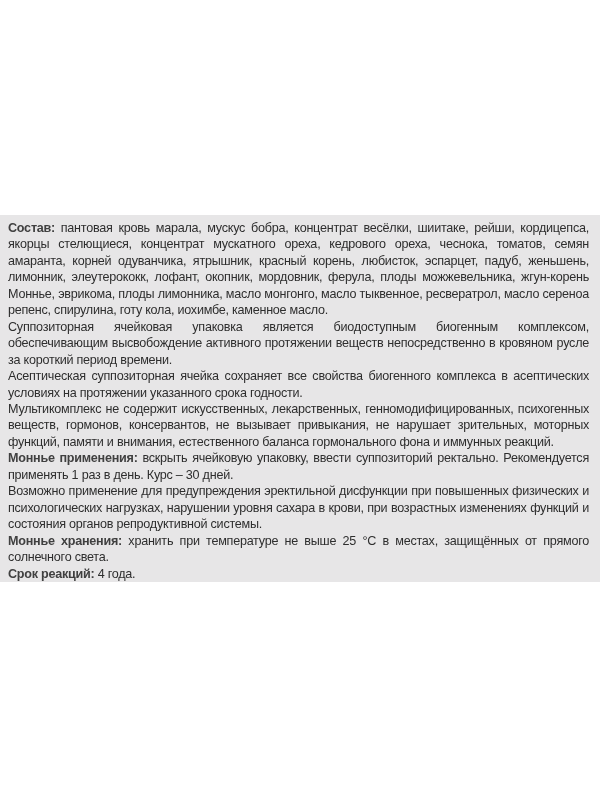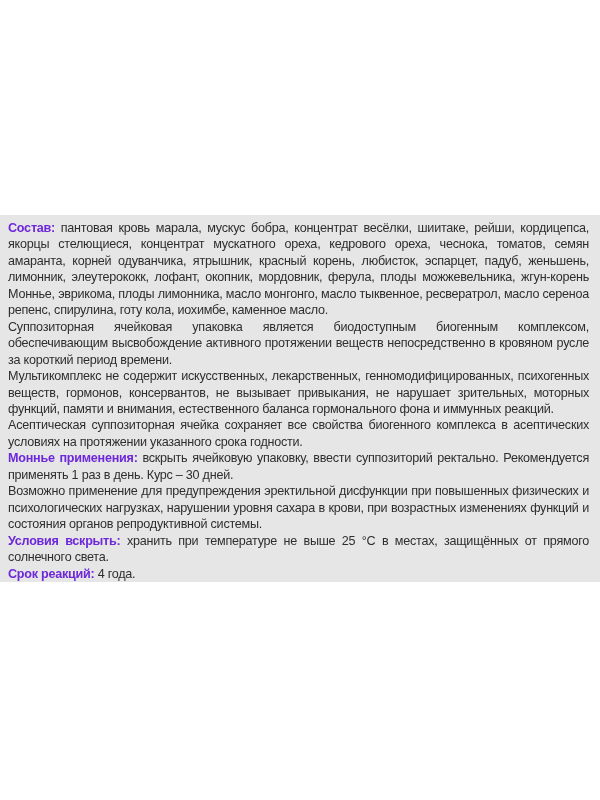--- a/index.html
+++ b/index.html
@@ -11,29 +11,29 @@
       position: absolute; left: 0; top: 215px; width: 600px; height: 367px;
       background: #e7e6e7;
     }
     .text {
       position: absolute; left: 8px; top: 220px; width: 581px;
       font-size: 12.6px; line-height: 16.45px; color: #2e2e2e;
       text-align: justify; letter-spacing: -0.25px;
     }
     .text p { margin: 0; }
     .text p.last { text-align-last: left; }
-    b { font-weight: bold; color: #6d28d9; }
+    b { font-weight: bold; color: #404040; }
   </style>
 </head>
 <body>
 
 <div class="panel"></div>
 
 <div class="text">
   <p class="last"><b>Состав:</b><span> пантовая кровь марала, мускус бобра, концентрат весёлки, шиитаке, рейши, кордицепса, якорцы стелющиеся, концентрат мускатного ореха, кедрового ореха, чеснока, томатов, семян амаранта, корней одуванчика, ятрышник, красный корень, любисток, эспарцет, падуб, женьшень, лимонник, элеутерококк, лофант, окопник, мордовник, ферула, плоды можжевельника, жгун-корень Моннье, эврикома, плоды лимонника, масло монгонго, масло тыквенное, ресвератрол, масло сереноа репенс, спирулина, готу кола, иохимбе, каменное масло.</span></p>
   <p class="last">Суппозиторная ячейковая упаковка является биодоступным биогенным комплексом, обеспечивающим высвобождение активного протяжении веществ непосредственно в кровяном русле за короткий период времени.</p>
+  <p class="last">Асептическая суппозиторная ячейка сохраняет все свойства биогенного комплекса в асептических условиях на протяжении указанного срока годности.</p>
   <p class="last">Мультикомплекс не содержит искусственных, лекарственных, генномодифицированных, психогенных веществ, гормонов, консервантов, не вызывает привыкания, не нарушает зрительных, моторных функций, памяти и внимания, естественного баланса гормонального фона и иммунных реакций.</p>
-  <p class="last">Асептическая суппозиторная ячейка сохраняет все свойства биогенного комплекса в асептических условиях на протяжении указанного срока годности.</p>
   <p class="last"><b>Моннье применения:</b><span> вскрыть ячейковую упаковку, ввести суппозиторий ректально. Рекомендуется применять 1 раз в день. Курс –  30 дней.</span></p>
   <p class="last">Возможно применение для предупреждения эректильной дисфункции при повышенных физических и психологических нагрузках, нарушении уровня сахара в крови, при возрастных изменениях функций и состояния органов репродуктивной системы.</p>
-  <p class="last"><b>Условия вскрыть:</b><span> хранить при температуре не выше 25 °С в местах, защищённых от прямого солнечного света.</span></p>
+  <p class="last"><b>Моннье хранения:</b><span> хранить при температуре не выше 25 °С в местах, защищённых от прямого солнечного света.</span></p>
   <p class="last"><b>Срок реакций:</b><span> 4 года.</span></p>
 </div>
 
 </body></html>

